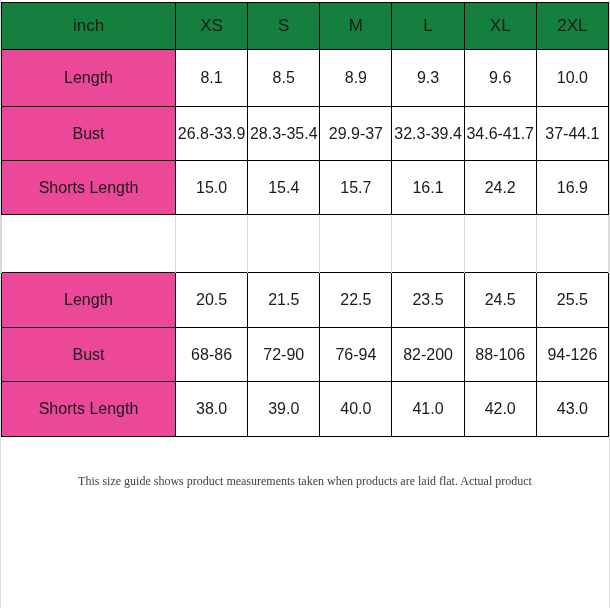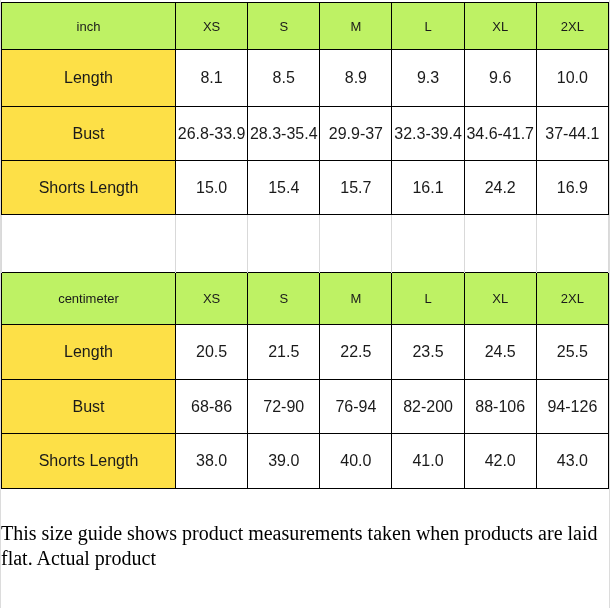--- a/index.html
+++ b/index.html
@@ -32,25 +32,25 @@
     border: 1px solid #000000;
     text-align: center;
     vertical-align: middle;
     padding: 0;
     font-size: 16px;
     white-space: nowrap;
     overflow: hidden;
   }
   
   tr.h-row td {
-    background: #bef264;
-    font-size: 13px;
+    background: #15803d;
+    font-size: 17px;
   }
   td.lbl {
-    background: #fde047;
+    background: #ec4899;
     font-size: 17px;
   }
   
   tr.spacer-row td {
     background: #ffffff;
     border-top: none;
     border-bottom: none;
     border-left: 1px solid #d9d9d9;
     border-right: 1px solid #d9d9d9;
   }
@@ -60,25 +60,25 @@
   .rh-c { height: 54px; }
   .rh-d { height: 54px; }
   .rh-sp { height: 58px; }
   .rh-e { height: 52px; }
   .rh-f { height: 55px; }
   .rh-g { height: 54px; }
   .rh-h { height: 55px; }
 
   .footer-note {
     margin-top: 32px;
-    text-align: left;
+    text-align: center;
     font-family: "Liberation Serif", serif;
-    font-size: 20px;
+    font-size: 12px;
     line-height: 25px;
-    color: #000000;
+    color: #404040;
   }
 </style>
 </head>
 <body>
 
 <div class="page">
 
   <table class="size-chart">
     <colgroup>
       <col style="width:174px">
@@ -135,29 +135,20 @@
         <td></td>
         <td></td>
         <td></td>
         <td></td>
         <td></td>
         <td></td>
       </tr>
     </tbody>
 
     <tbody>
-      <tr class="h-row rh-e">
-        <td class="lbl">centimeter</td>
-        <td>XS</td>
-        <td>S</td>
-        <td>M</td>
-        <td>L</td>
-        <td>XL</td>
-        <td>2XL</td>
-      </tr>
       <tr class="rh-f">
         <td class="lbl">Length</td>
         <td>20.5</td>
         <td>21.5</td>
         <td>22.5</td>
         <td>23.5</td>
         <td>24.5</td>
         <td>25.5</td>
       </tr>
       <tr class="rh-g">

